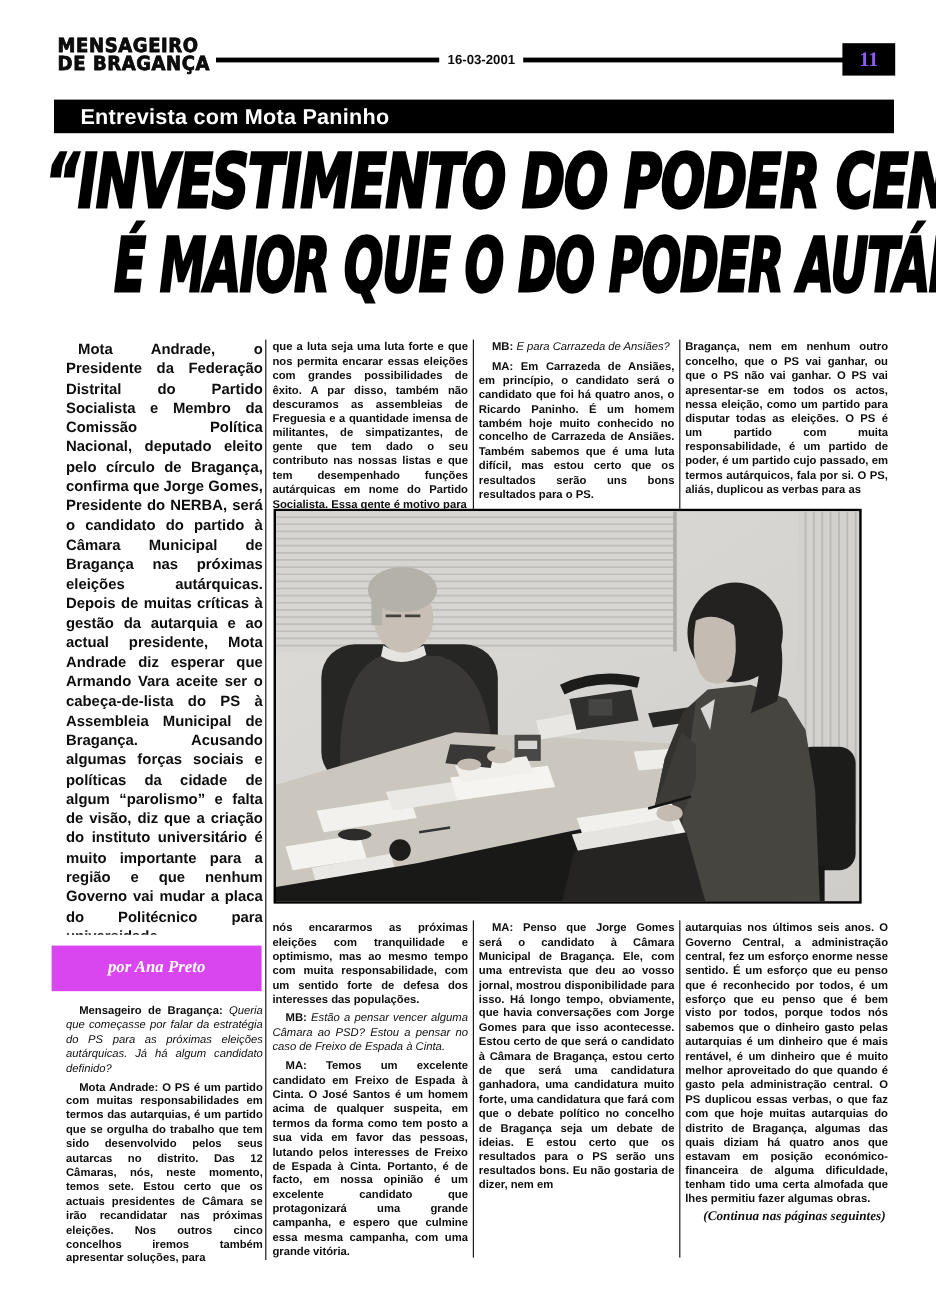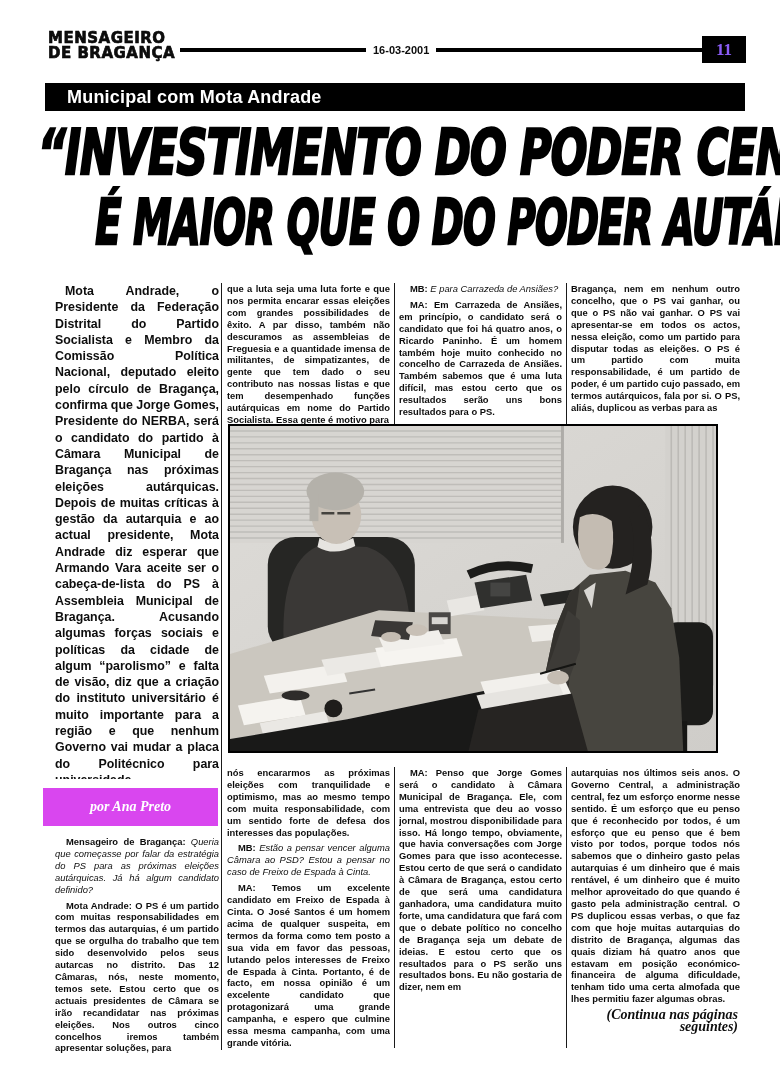--- a/index.html
+++ b/index.html
@@ -49,21 +49,21 @@
   .spk { font-weight:bold; font-style:normal; }
   .qtx { font-weight:normal; font-style:italic; }
   .c1qa { left:55px; top:836px; width:164px; height:218px; }
   .ct2 { left:227px; top:283px; width:163px; height:142px; }
   .ct3 { left:399px; top:283px; width:163px; height:142px; }
   .ct4 { left:571px; top:283px; width:169px; height:142px; }
   .cb2 { left:227px; top:767px; width:163px; height:288px; }
   .cb3 { left:399px; top:767px; width:163px; height:288px; }
   .cb4 { left:571px; top:767px; width:169px; height:288px; }
   .contnote { font-family:"Liberation Serif",serif; font-weight:bold; font-style:italic;
-    font-size:14px; text-align:right; margin-top:16px; padding-right:2px; }
+    font-size:11px; text-align:right; margin-top:16px; padding-right:2px; }
   
   .vrule { position:absolute; width:1px; background:#1a1a1a; }
   .ra  { left:221px; top:283px; height:767px; }
   .rb1 { left:394px; top:283px; height:142px; }
   .rb2 { left:394px; top:767px; height:281px; }
   .rc1 { left:566px; top:283px; height:142px; }
   .rc2 { left:566px; top:767px; height:281px; }
   
   .photo { position:absolute; left:228px; top:424px; width:490px; height:329px;
     border:2.5px solid #000; box-sizing:border-box; background:#d8d6d2; }
@@ -79,21 +79,21 @@
     <div>DE BRAGANÇA</div>
   </div>
   <div class="date-rule">
     <div class="seg l"></div>
     <div class="date">16-03-2001</div>
     <div class="seg r"></div>
   </div>
   <div class="pagenum">11</div>
 
   <div class="kicker">
-    <span>Municipal com Mota Andrade</span>
+    <span>Entrevista com Mota Paninho</span>
   </div>
 
   <div class="hl hl1"><span>“INVESTIMENTO DO PODER CENTRAL</span></div>
   <div class="hl hl2"><span>É MAIOR QUE O DO PODER AUTÁRQUICO”</span></div>
 
   <div class="vrule ra"></div>
   <div class="vrule rb1"></div>
   <div class="vrule rb2"></div>
   <div class="vrule rc1"></div>
   <div class="vrule rc2"></div>

